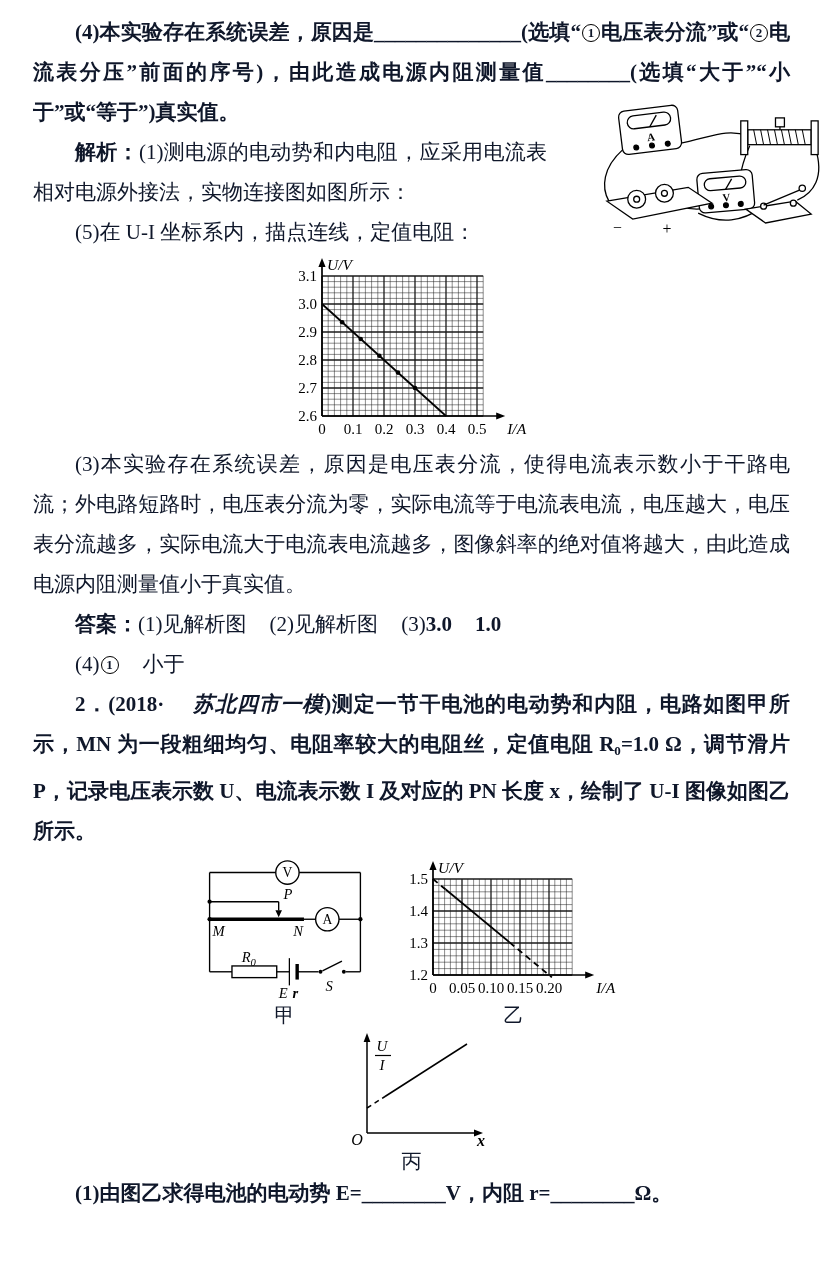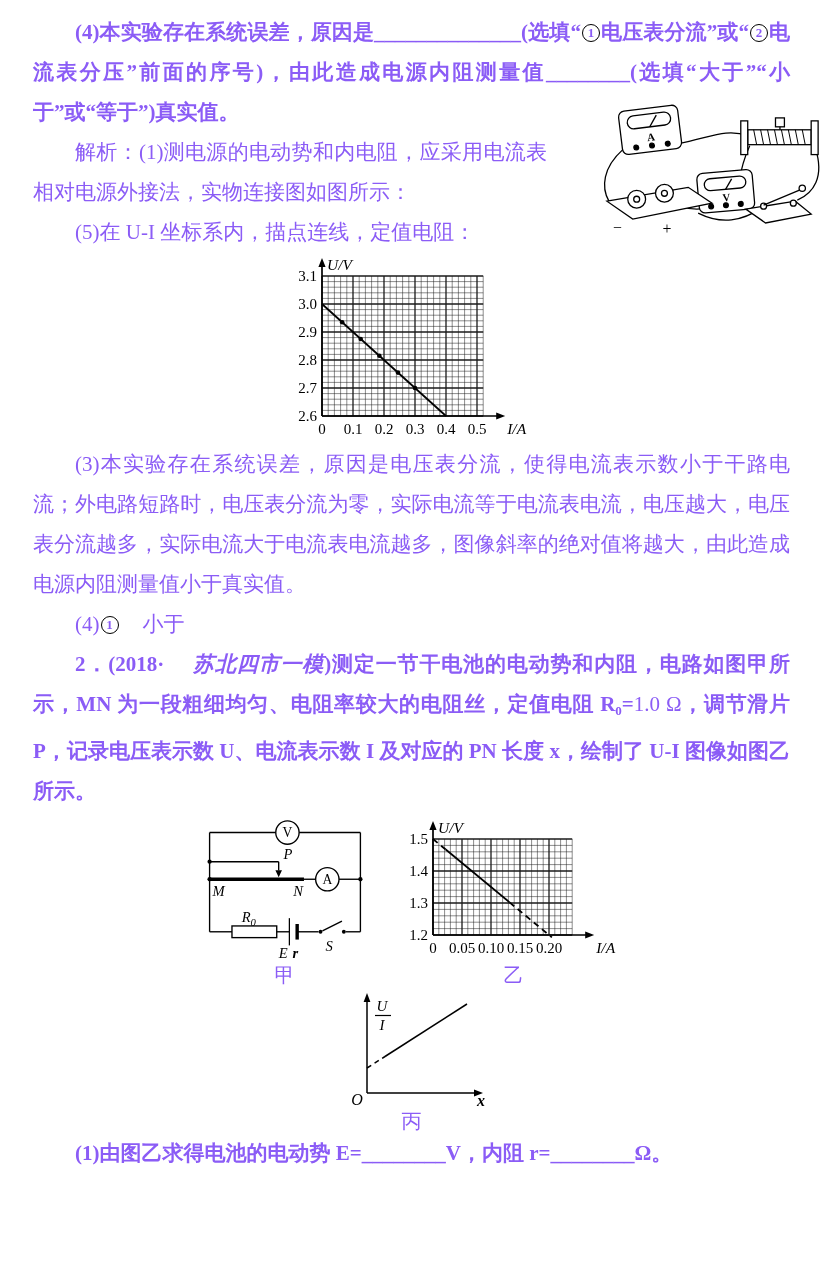--- a/index.html
+++ b/index.html
@@ -1,26 +1,26 @@
 <!DOCTYPE html>
 <html><head>
 <meta charset="utf-8">
 <style>
   html,body{margin:0;padding:0;background:#fff;}
   .page{
     width:823px;height:1274px;box-sizing:border-box;
     padding:12px 33px 16px 33px;
-    background:#fff;color:#8b5cf6;
+    background:#fff;color:#0f172a;
     font-family:"Liberation Serif","DejaVu Serif",serif;
     overflow:hidden;position:relative;
   }
   p.line{margin:0;font-size:21px;line-height:40px;text-align:justify;}
   .indent{text-indent:2em;}
   .q{font-weight:bold;}
-  .seg-b{font-weight:normal;}
+  .seg-b{font-weight:bold;}
   .seg-i{}
   .seg-bi{font-weight:bold;font-style:italic;margin-left:28px;}
   .seg-sub{font-size:0.62em;vertical-align:-0.30em;font-weight:bold;}
   .seg-blank{letter-spacing:0;}
   .seg-gap{display:inline-block;width:1.1em;}
   .seg-circle{
     display:inline-block;width:16px;height:16px;line-height:15px;
     border:1.5px solid #000;border-radius:50%;text-align:center;
     font-size:13px;vertical-align:2px;text-indent:0;margin:0 1px;font-weight:bold;
   }
@@ -182,20 +182,21 @@
         <circle cx="58.150000000000006" cy="66.20000000000002" r="2.3" fill="#000"></circle>
         <circle cx="76.75" cy="83.00000000000003" r="2.3" fill="#000"></circle>
         <circle cx="95.35" cy="99.80000000000004" r="2.3" fill="#000"></circle>
         <circle cx="113.95" cy="116.60000000000005" r="2.3" fill="#000"></circle>
         <circle cx="131" cy="131.99999999999997" r="2.3" fill="#000"></circle>
       </svg>
   </div>
 
   <p class="line indent"><span>(3)本实验存在系统误差，原因是电压表分流，使得电流表示数小于干路电流；外电路短路时，电压表分流为零，实际电流等于电流表电流，电压越大，电压表分流越多，实际电流大于电流表电流越多，图像斜率的绝对值将越大，由此造成电源内阻测量值小于真实值。</span></p>
 
+  <p class="line indent"><span class="seg-b">答案：</span><span>(1)见解析图</span><span class="seg-gap"></span><span>(2)见解析图</span><span class="seg-gap"></span><span>(3)</span><span class="seg-b">3.0</span><span class="seg-gap"></span><span class="seg-b">1.0</span></p>
   <p class="line indent"><span>(4)</span><span class="seg-circle">1</span><span class="seg-gap"></span><span>小于</span></p>
 
   <p class="line q indent"><span>2．(2018·</span><span class="seg-bi">苏北四市一模</span><span>)测定一节干电池的电动势和内阻，电路如图甲所示，</span><span class="seg-i">MN</span><span> 为一段粗细均匀、电阻率较大的电阻丝，定值电阻 </span><span class="seg-i">R</span><span class="seg-sub">0</span><span>=</span><span class="seg-b">1.0 Ω</span><span>，调节滑片 </span><span class="seg-i">P</span><span>，记录电压表示数 </span><span class="seg-i">U</span><span>、电流表示数 </span><span class="seg-i">I</span><span> 及对应的 </span><span class="seg-i">PN</span><span> 长度 </span><span class="seg-i">x</span><span>，绘制了 </span><span class="seg-i">U-I</span><span> 图像如图乙所示。</span></p>
 
   <div class="fig-row">
     <div class="fig-col">
       <svg width="180" height="146" viewBox="0 0 185 150">
         <g stroke="#000" stroke-width="1.4" fill="none">
           <line x1="15" y1="18" x2="83" y2="18"></line>
           <circle cx="95" cy="18" r="12"></circle>

